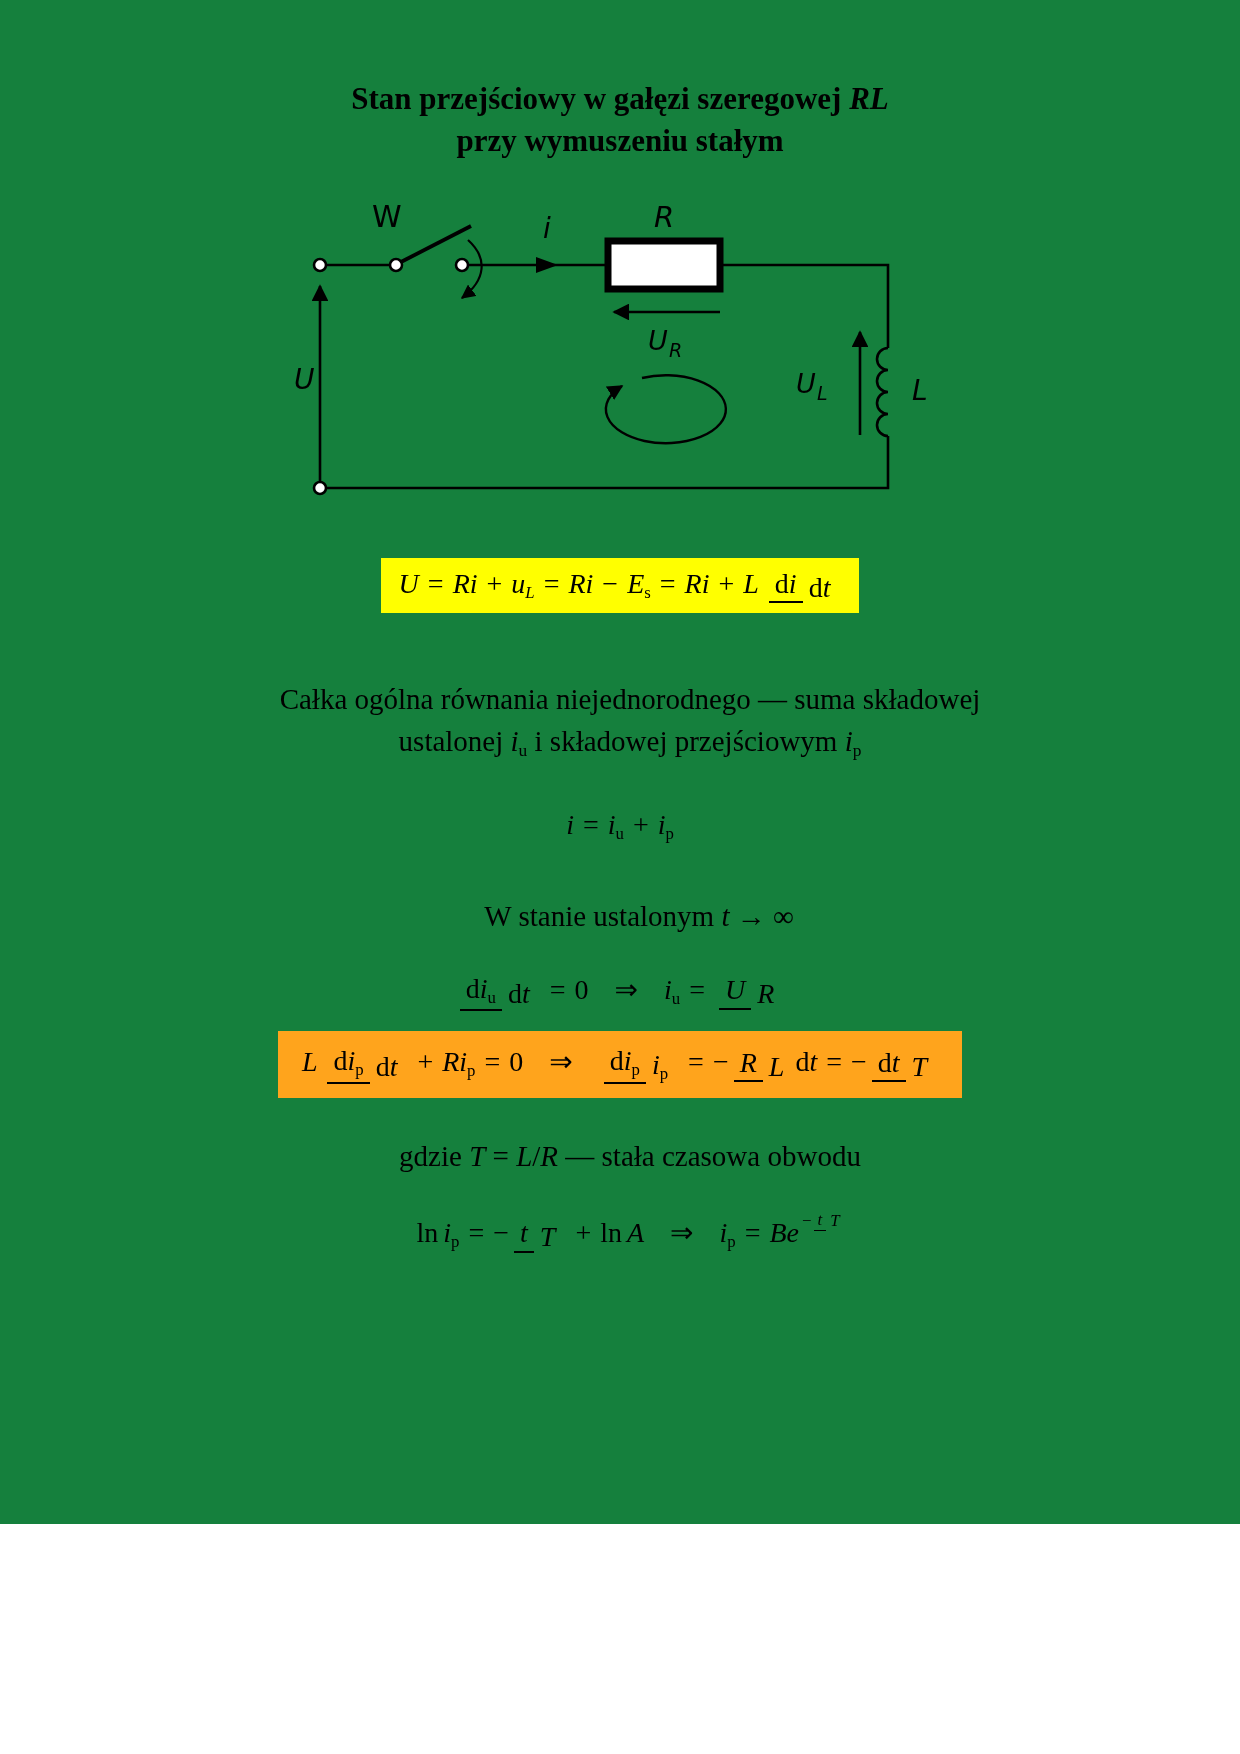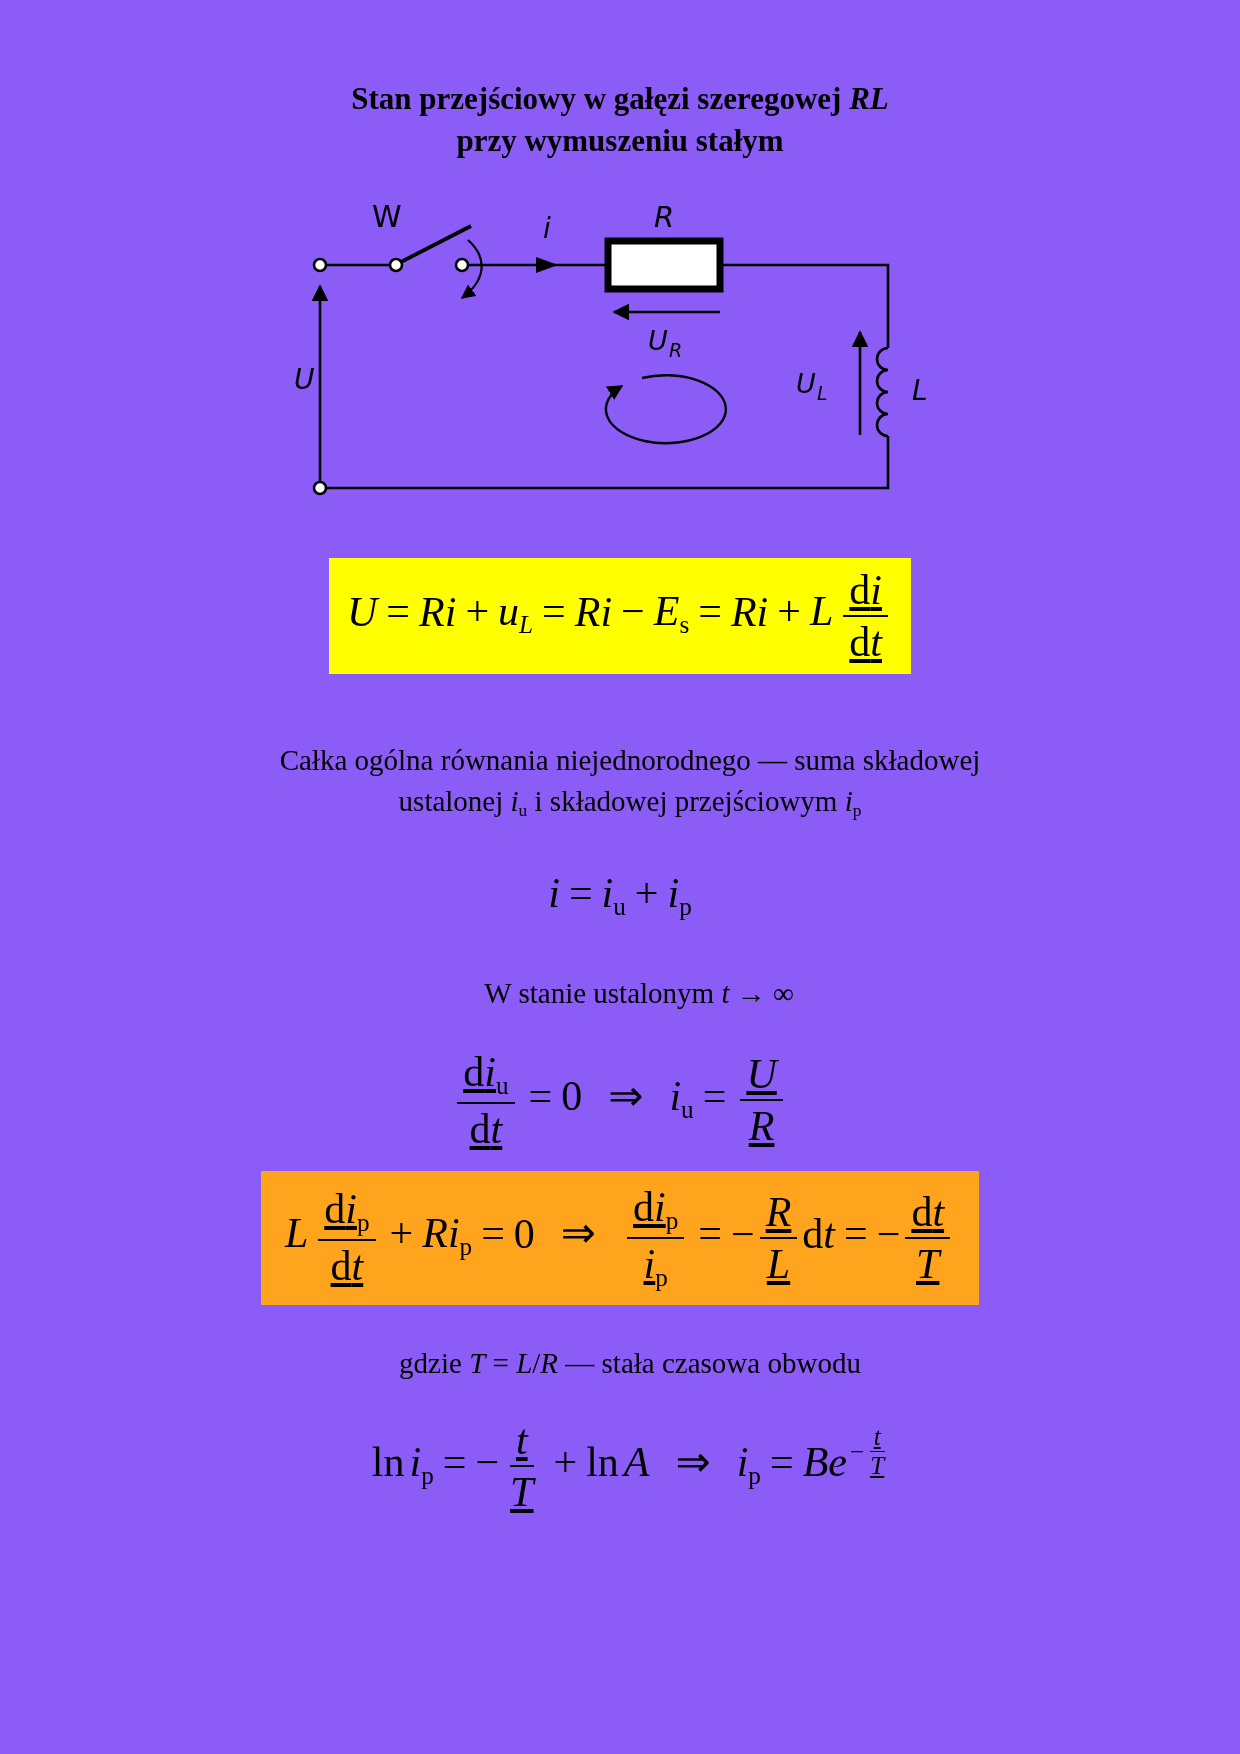--- a/index.html
+++ b/index.html
@@ -1,41 +1,41 @@
 <!DOCTYPE html>
 <html style="--highlight-yellow: #ffff00; --highlight-orange: #ffa41c; --ink: #000000;"><head>
 <meta charset="utf-8">
 <style>
   * { box-sizing: border-box; margin: 0; padding: 0; }
   html, body { background: #ffffff; }
   body {
     width: 1240px; height: 1754px; overflow: hidden;
     font-family: "Liberation Serif", serif; color: #000;
   }
-  .page { width: 1240px; height: 1754px; background: #8b5cf6; }
+  .page { width: 1240px; height: 1524px; background: #15803d; }
 
   .title { padding-top: 78px; text-align: center; font-weight: bold; font-size: 31px; line-height: 1.35; }
   .title .it { font-style: italic; }
 
   .circuit { margin: 38px auto 0; width: 660px; }
   .clabel { font-family: "DejaVu Sans", sans-serif; }
 
   .body-text { text-align: center; font-size: 29px; line-height: 1.42; margin-left: 20px; }
   .eq-row { text-align: center; }
 
-  .eq { display: inline-block; font-size: 42px; white-space: nowrap; text-align: right; }
+  .eq { display: inline-block; font-size: 28px; white-space: nowrap; text-align: right; }
   .it { font-style: italic; }
   .rm { font-style: normal; }
   .sb { font-size: 0.6em; font-style: normal; vertical-align: -0.3em; }
   .sb.it { font-style: italic; }
   .op  { font-style: normal; margin: 0 9px; }
   .gap { font-style: normal; margin: 0 26px; }
   .tight { margin-right: 5px; }
 
-  .frac { display: inline-flex; flex-direction: column; align-items: center; vertical-align: middle; margin: 0 5px; text-decoration: underline; }
+  .frac { display: inline-flex; flex-direction: row; align-items: center; vertical-align: middle; margin: 0 5px; }
   .frac .num { display: block; padding: 0 6px 3px; border-bottom: 2.2px solid #000; line-height: 1.05; }
   .frac .den { display: block; padding: 3px 6px 0; line-height: 1.05; }
 
   .exp { display: inline-flex; align-items: center; font-size: 0.6em; vertical-align: 16px; margin-left: 3px; }
   .exp .frac { margin: 0 0 0 2px; }
   .exp .frac .num { border-bottom-width: 1.6px; padding: 0 4px 1px; }
   .exp .frac .den { padding: 1px 4px 0; }
 
   .hl-y { background: var(--highlight-yellow, #ffff00); padding: 10px 18px; }
   .hl-o { background: var(--highlight-orange, #ffa41c); padding: 14px 24px; }

